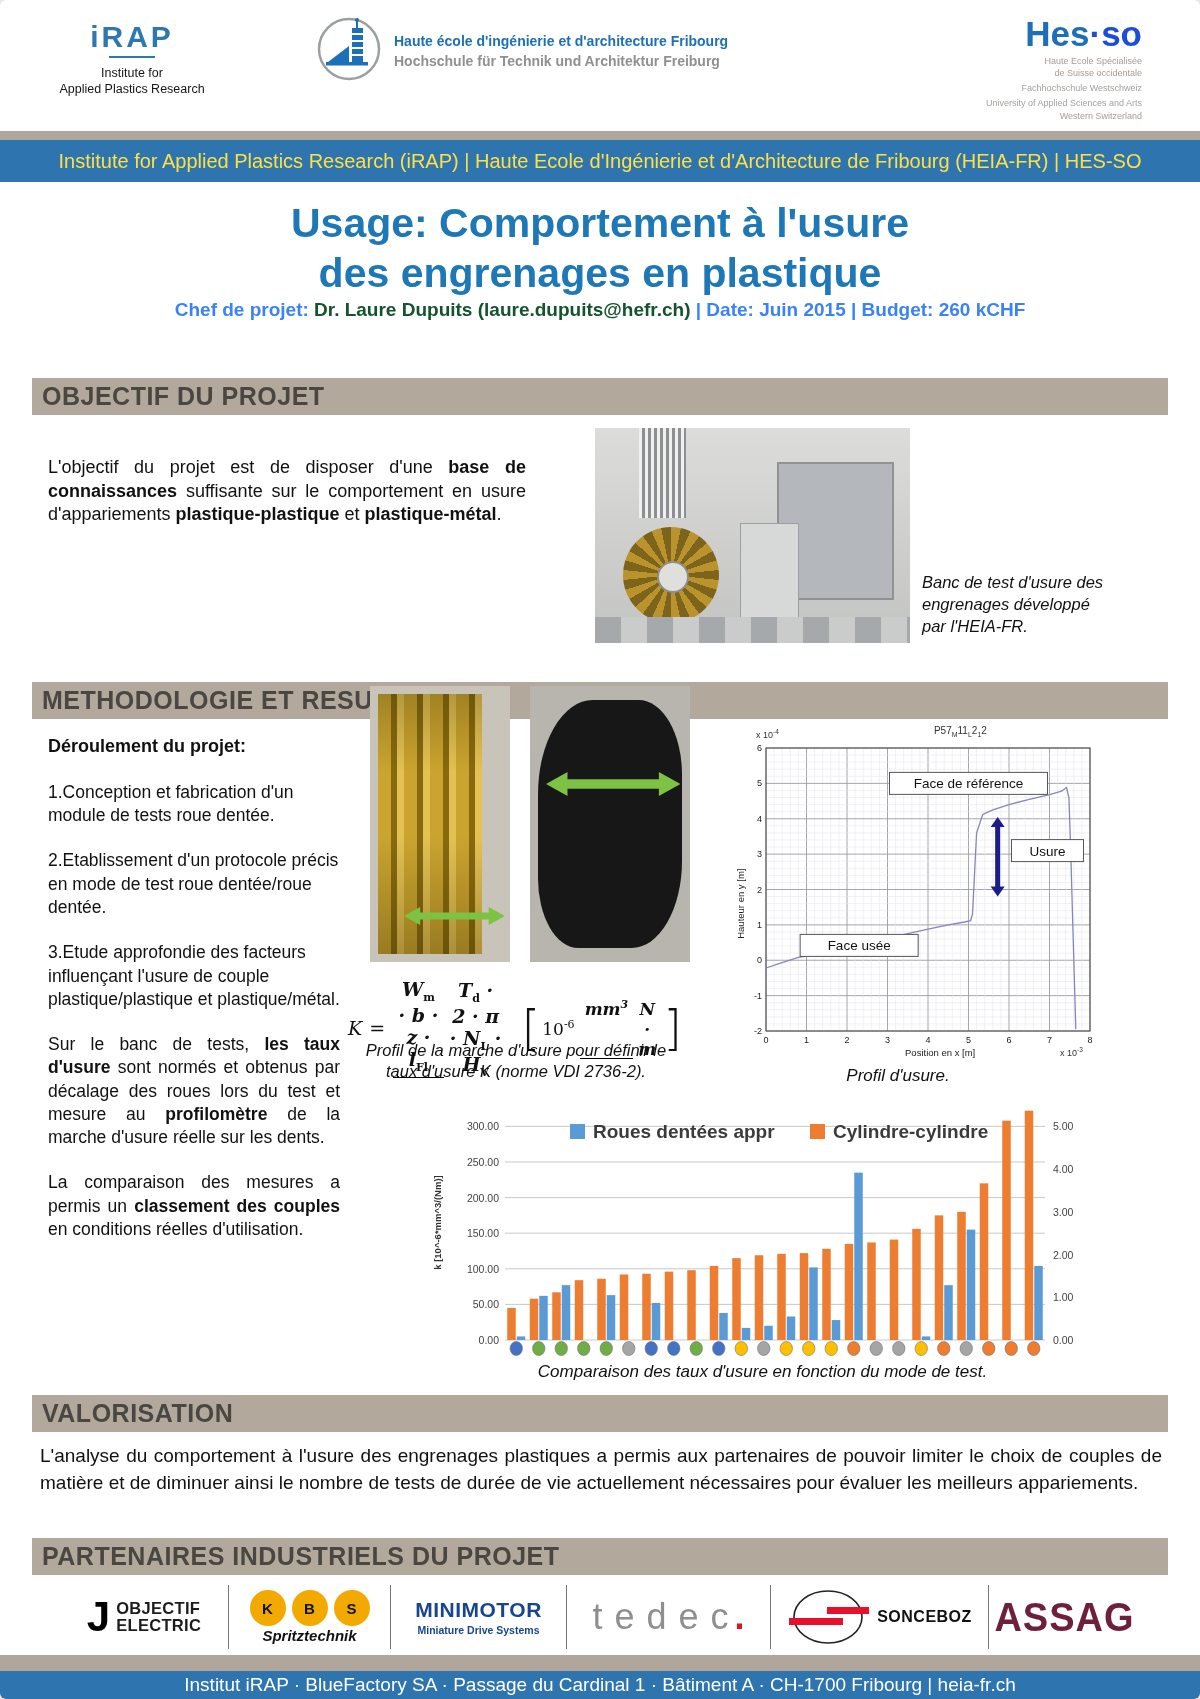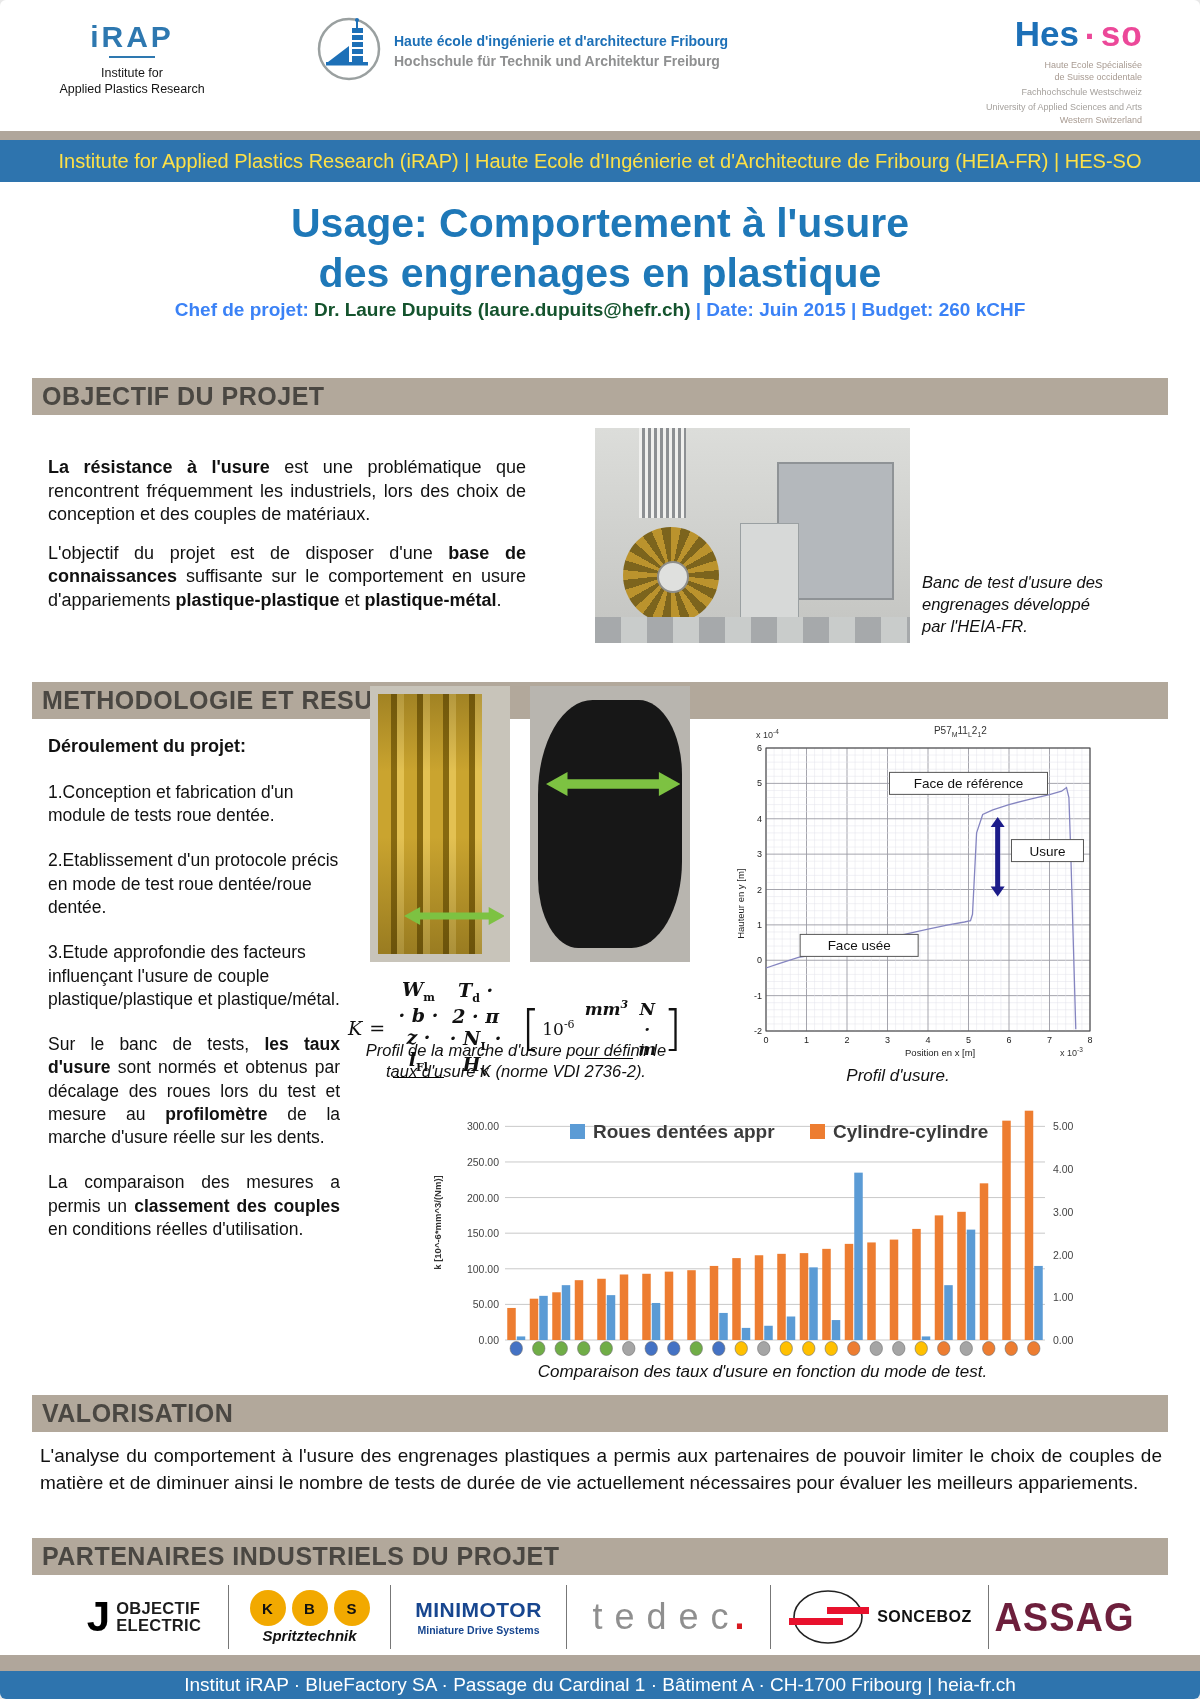--- a/index.html
+++ b/index.html
@@ -10,21 +10,21 @@
   .irap-title{color:#2e78b0;font-size:30px;font-weight:600;letter-spacing:3px;}
   .irap-underline{width:46px;height:2px;background:#2e78b0;margin:2px auto 7px;}
   .irap-sub{font-size:12.5px;color:#151515;line-height:1.3;font-weight:500;}
   .logo-heia{position:absolute;left:316px;top:16px;display:flex;align-items:center;}
   .heia-text{margin-left:12px;font-size:14px;font-weight:bold;line-height:1.45;}
   .heia-l1{color:#1d70b7;}
   .heia-l2{color:#8f9091;}
   .logo-hesso{position:absolute;right:58px;top:16px;width:230px;text-align:right;}
   .hesso-main{font-size:35px;font-weight:bold;line-height:1;}
   .hesso-main .m1{color:#1d70b7;}
-  .hesso-main .m2{color:#ec4899;font-family:Liberation Mono, monospace;}
+  .hesso-main .m2{color:#1d4ed8;}
   .hesso-sub{font-size:9px;color:#a89b92;line-height:1.35;margin-top:4px;}
   .hesso-sub .g{color:#a5a19d;display:block;margin-top:3px;}
   
   .strip{position:absolute;left:0;width:1200px;background:#b0a69b;}
   .strip.top{top:131px;height:9px;}
   .banner{position:absolute;left:0;top:140px;width:1200px;height:42px;background:#2e74ae;
     display:flex;align-items:center;justify-content:center;color:#fde047;font-size:20px;}
   
   .page-title{position:absolute;left:0;top:198px;width:1200px;text-align:center;
     color:#1e78b8;font-size:41px;font-weight:bold;line-height:1.23;}
@@ -183,21 +183,20 @@
   </div>
   <div class="page-subtitle">
     <span class="sub-gray">Chef de projet:</span><span class="sub-blue"> Dr. Laure Dupuits (laure.dupuits@hefr.ch)</span><span class="sub-gray"> | Date: Juin 2015 | Budget: 260 kCHF</span>
   </div>
 
   <div class="section-bar" style="top:378px;">
     <span>OBJECTIF DU PROJET</span>
   </div>
 
   <div class="objectif-text">
-    <p><span class="b">La résistance à l'usure</span><span> est une problématique que rencontrent fréquemment les industriels, lors des choix de conception et des couples de matériaux.</span></p>
     <p><span>L'objectif du projet est de disposer d'une </span><span class="b">base de connaissances</span><span> suffisante sur le comportement en usure d'appariements </span><span class="b">plastique-plastique</span><span> et </span><span class="b">plastique-métal</span><span>.</span></p>
   </div>
 
   <div class="photo-bench">
     <div class="bench-cyl"></div>
     <div class="bench-block"></div>
     <div class="bench-slide"></div>
     <div class="bench-gear">
         <div class="bench-hub"></div>
       </div>

